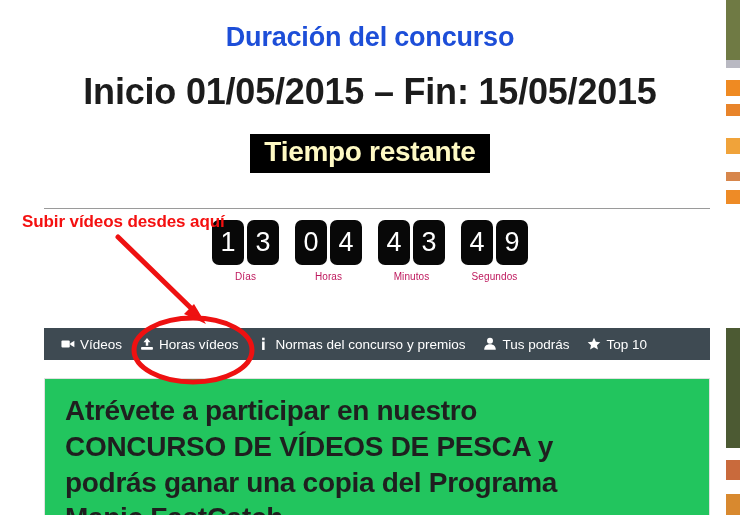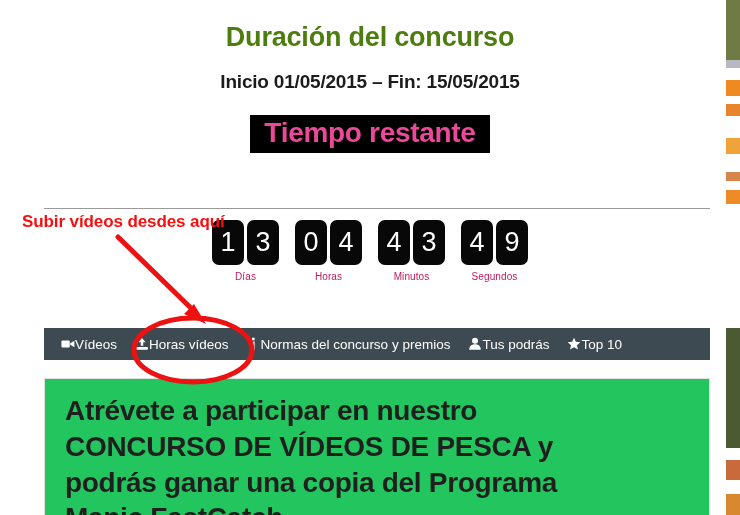--- a/index.html
+++ b/index.html
@@ -27,42 +27,42 @@
 
   
   .title-block {
     padding-top: 22px;
     text-align: center;
   }
   .title-main {
     font-size: 27px;
     font-weight: bold;
     letter-spacing: -0.2px;
-    color: #4d7c0f;
+    color: #1d4ed8;
     line-height: 1.15;
     margin: 0;
   }
   .title-sub {
-    font-size: 19px;
+    font-size: 36px;
     font-weight: bold;
     letter-spacing: -0.2px;
     color: #1c1c1c;
     line-height: 1.15;
     margin: 18px 0 0 0;
   }
 
   
   .banner-wrap {
     text-align: center;
     margin-top: 22px;
   }
   .banner {
     display: inline-block;
     background: #000000;
-    color: #ec4899;
+    color: #fef9c3;
     font-size: 28px;
     font-weight: bold;
     letter-spacing: -0.3px;
     padding: 3px 14px 6px 14px;
     line-height: 1.05;
   }
 
   
   .rule {
     position: absolute;
@@ -120,20 +120,21 @@
     height: 32px;
     background: #3e4a52;
     display: flex;
     align-items: center;
     box-sizing: border-box;
     padding-left: 8px;
   }
   .nav-item {
     display: flex;
     align-items: center;
+    gap: 5px;
     color: #ffffff;
     font-size: 13.5px;
     padding: 0 9px;
     height: 100%;
     white-space: nowrap;
     cursor: pointer;
   }
   .nav-icon {
     display: inline-flex;
     align-items: center;

